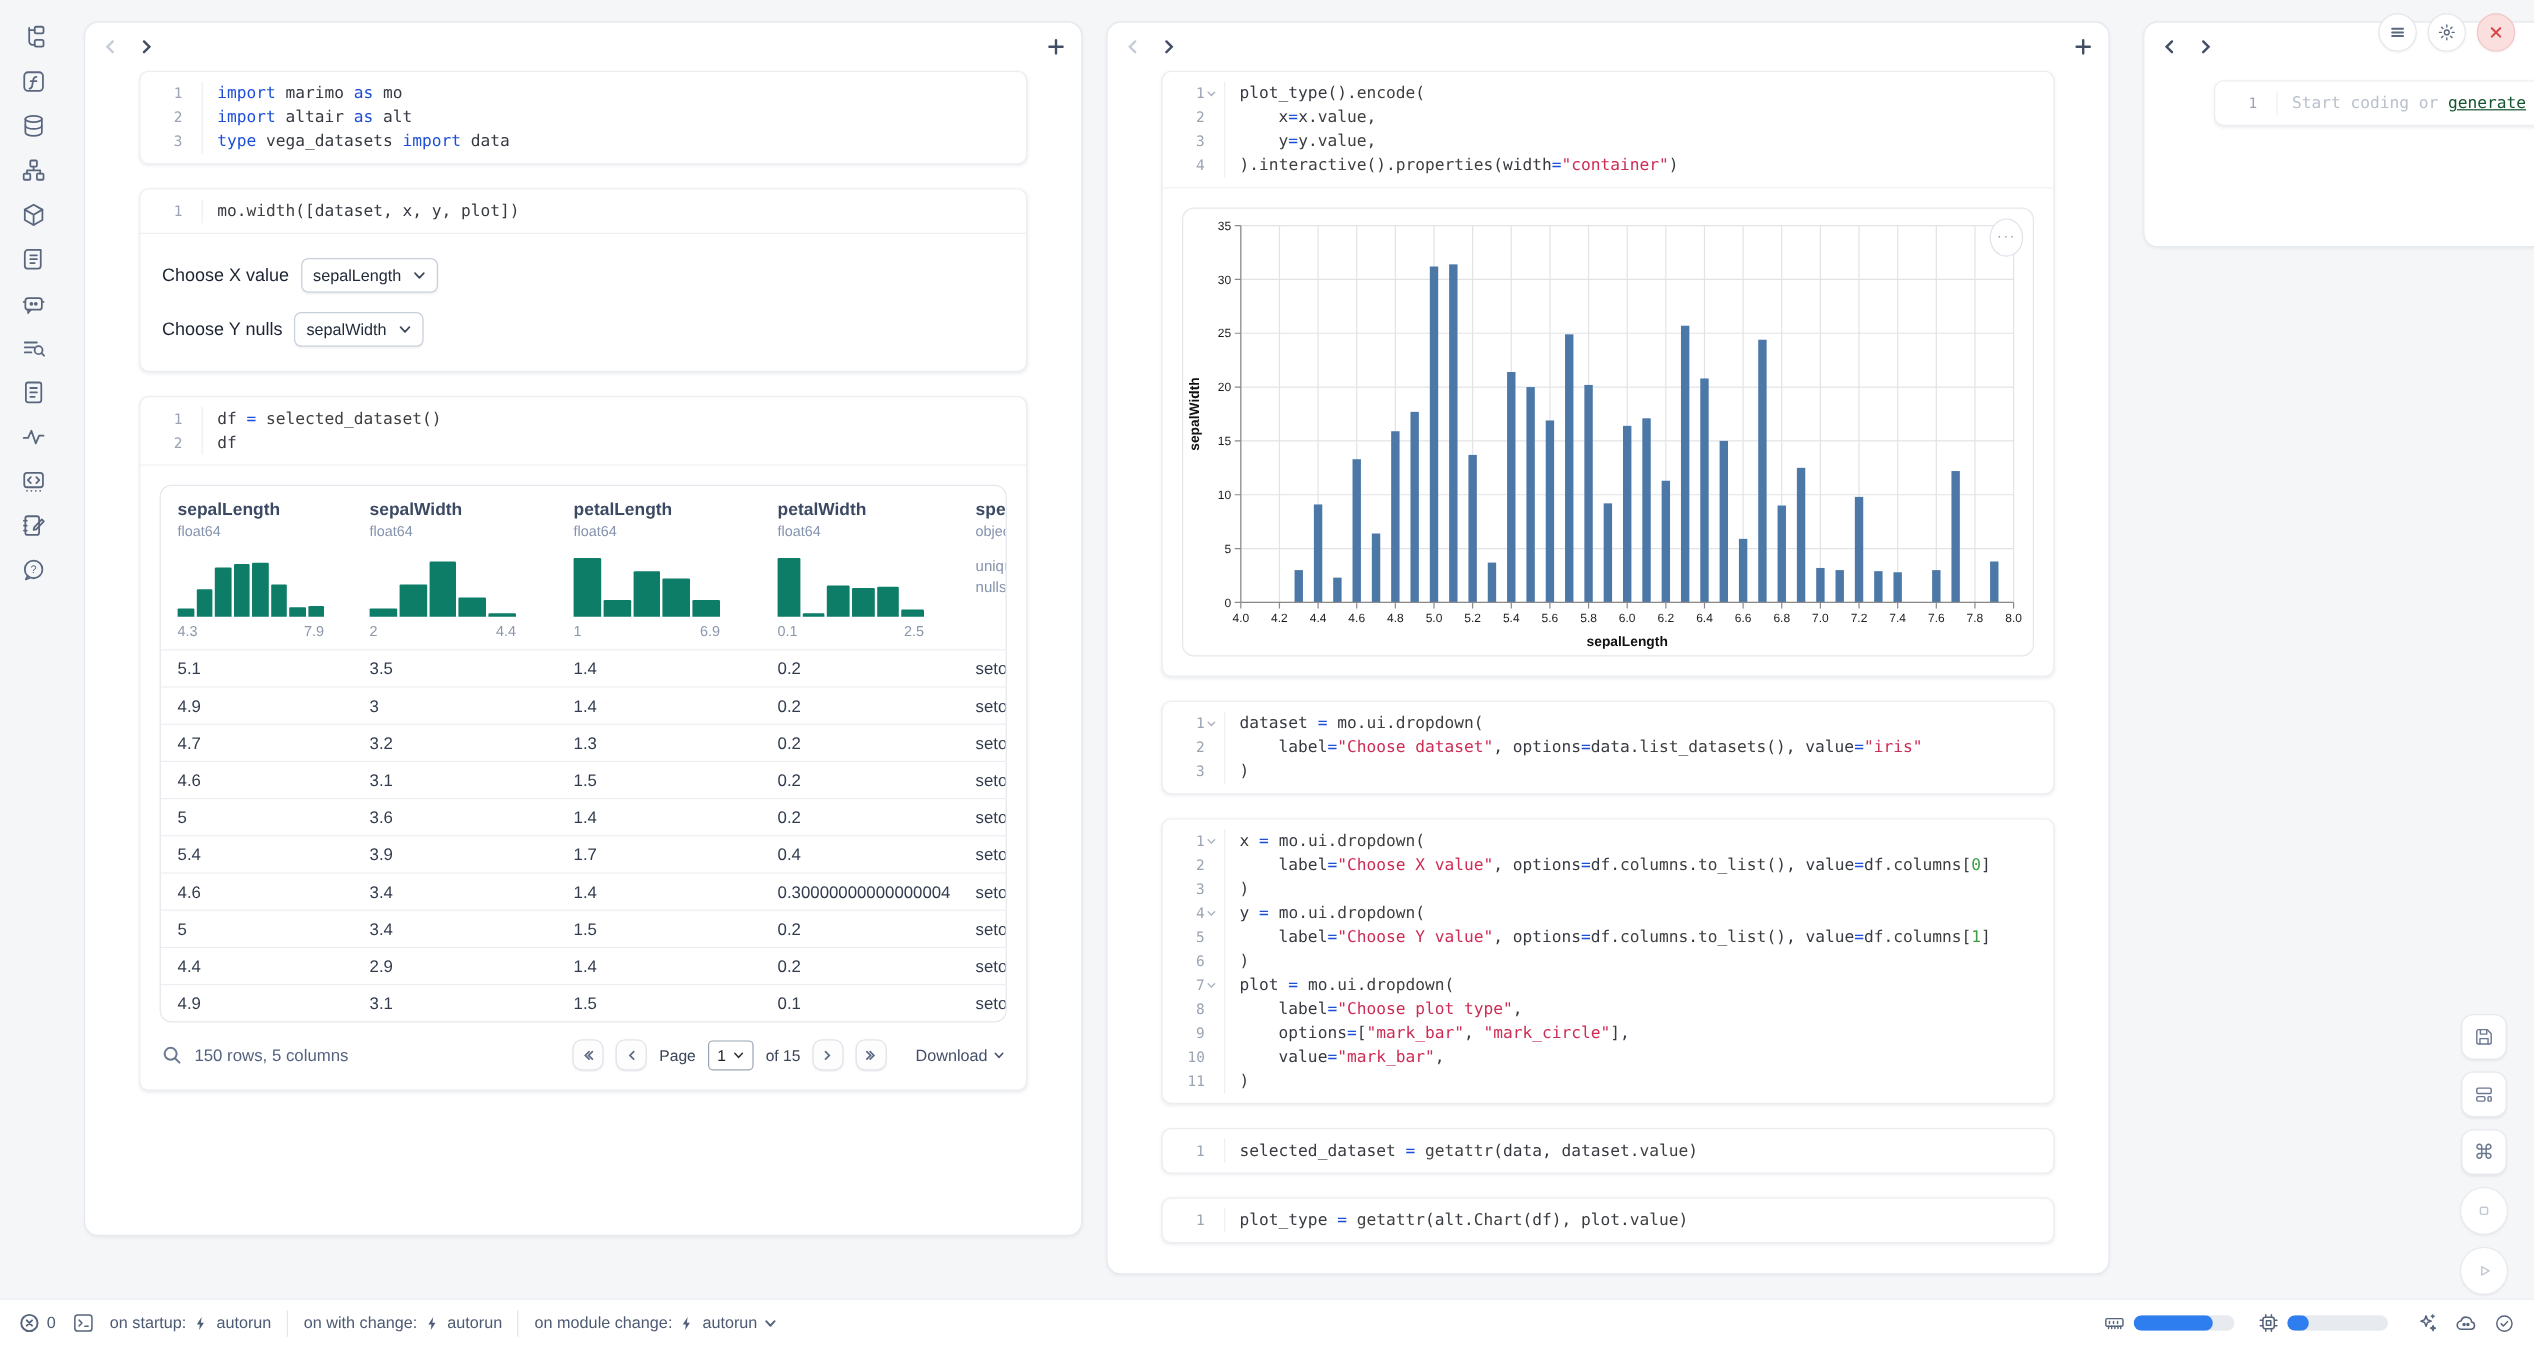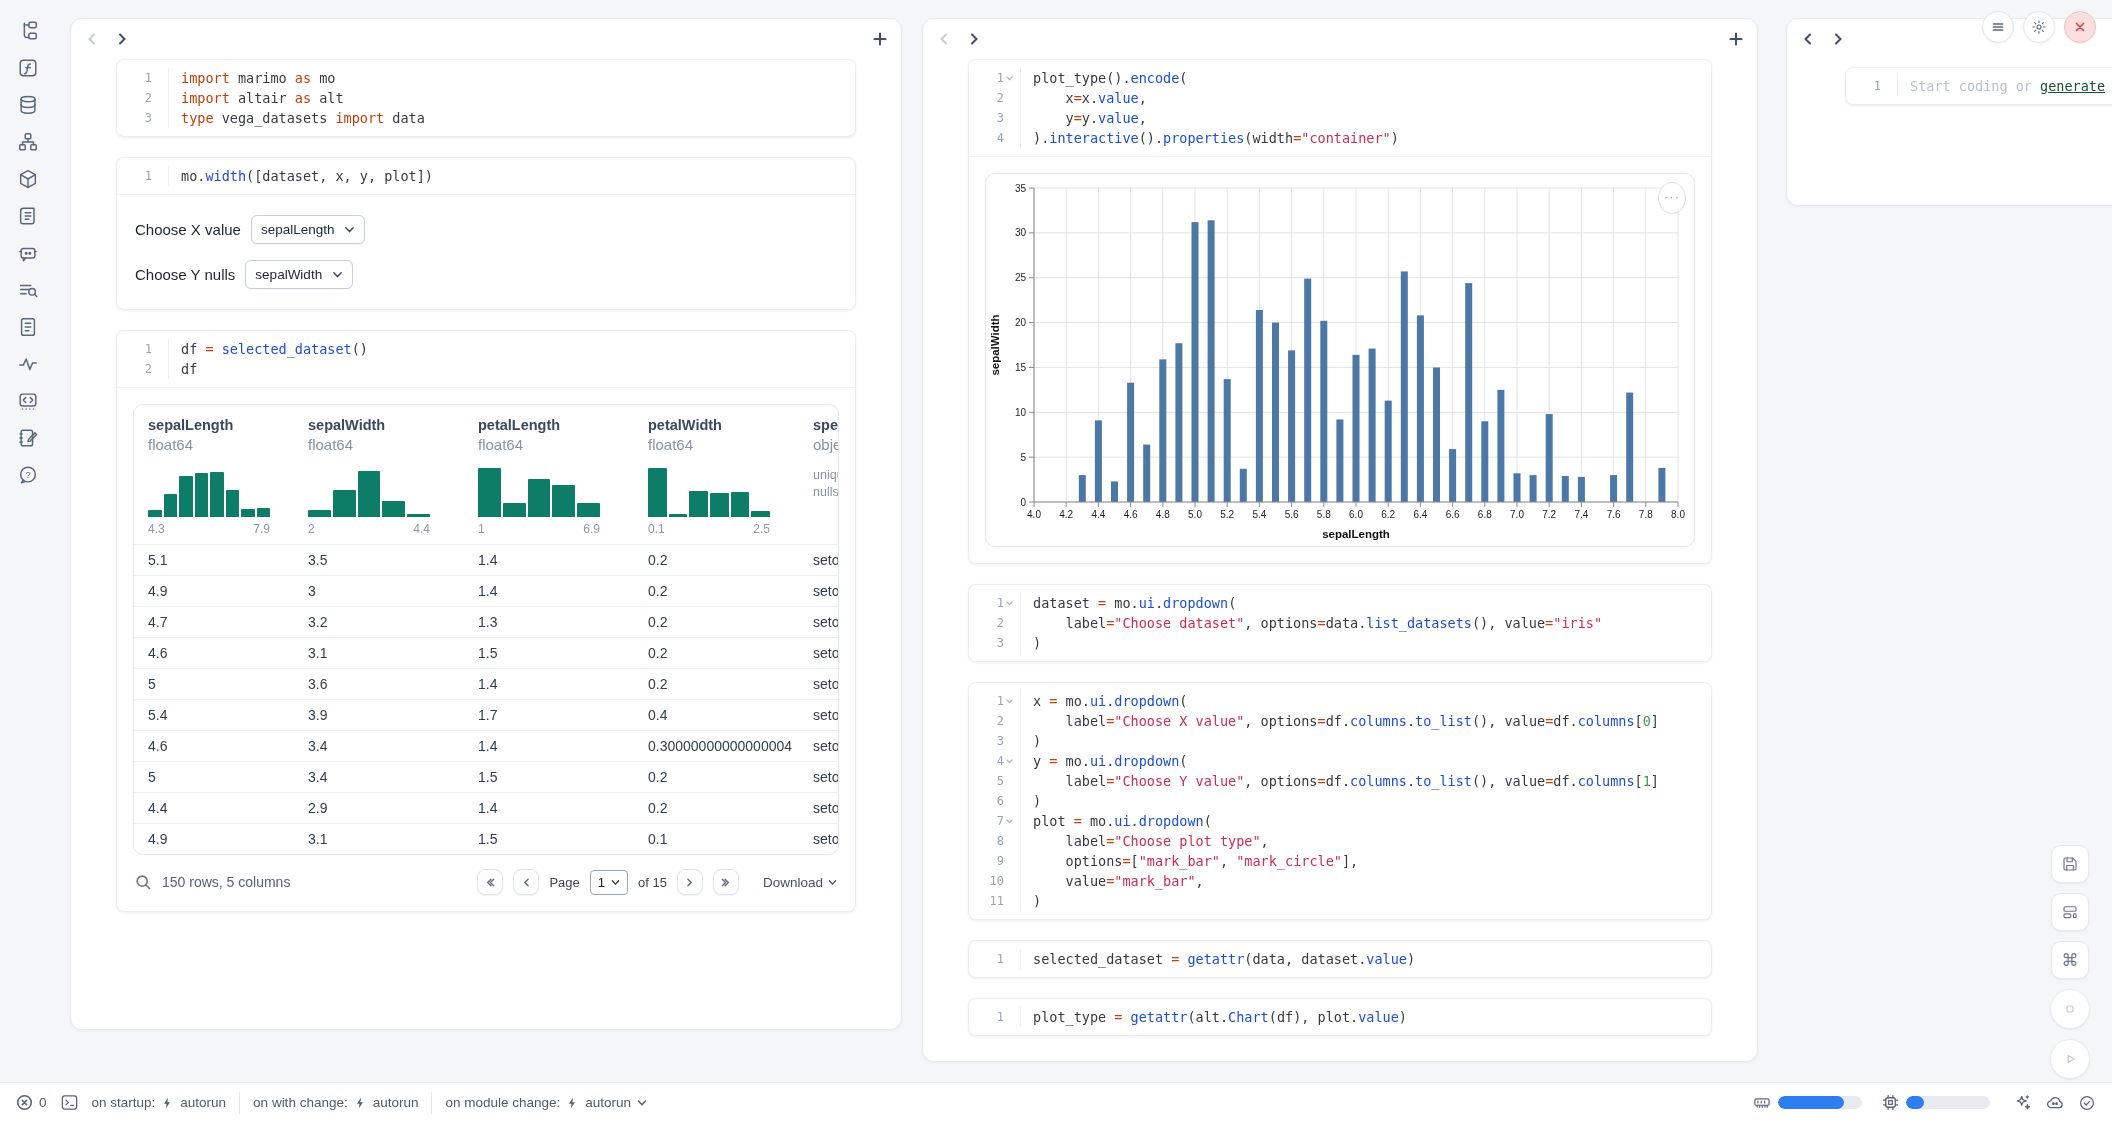--- a/index.html
+++ b/index.html
@@ -26,36 +26,36 @@
   .cells{padding:0 45px}
   .cell{background:#fff;border:1px solid #ecedf1;border-radius:8px;
         box-shadow:0 1px 3px rgba(25,39,65,.08);margin-bottom:20px}
   
   .codewrap{padding:8px 0;font-family:"DejaVu Sans Mono",monospace;font-size:13.5px;line-height:20px}
   .crow{display:flex}
   .gut{width:46px;flex:none;display:flex;align-items:center;justify-content:flex-end;
        padding-right:5px;border-right:1px solid #eceef2;color:#9aa4b2;font-size:12px}
   .gut .fold{width:11px;height:10px;display:inline-flex;align-items:center;justify-content:center}
   .cline{padding-left:12px;white-space:pre;color:#383a42}
-  .tk-k{color:#c2410c}.tk-f{color:#1d4ed8}.tk-s{color:#ce2c55}.tk-n{color:#3f9c47}
+  .tk-k{color:#1d4ed8}.tk-f{color:#404040}.tk-s{color:#ce2c55}.tk-n{color:#3f9c47}
   .out{border-top:1px solid #eef0f3;padding:16px}
   
   .drow{display:flex;align-items:center;margin:4px 0 16px 2px;font-size:15px;color:#1c2433}
   .drow:last-child{margin-bottom:4px}
   .dd{margin-left:10px;display:inline-flex;align-items:center;border:1px solid #c6cfda;border-radius:6px;
       height:27px;padding:0 9px;font-size:13.5px;color:#222b3a;background:#fff;cursor:pointer;
       box-shadow:0 1px 1px rgba(0,0,0,.04)}
   .dd .dval{margin-right:10px}
   .dd.wide{width:233px;justify-content:space-between}
   
   .tcard{border:1px solid #e4e7ec;border-radius:10px;overflow:hidden;margin-bottom:12px}
   .tgrid{display:grid;grid-template-columns:160px 170px 170px 165px 1fr}
   .th{padding:12px 0 8px 14px;overflow:hidden}
   .th .nm{font-weight:bold;color:#3c4963;font-size:14.5px;white-space:nowrap}
-  .th .ty{color:#8593ad;font-size:15px;margin-top:3px;white-space:nowrap}
+  .th .ty{color:#8593ad;font-size:12px;margin-top:3px;white-space:nowrap}
   .hist{margin-top:12px;height:52px;display:flex;align-items:flex-end;gap:2px;width:122px}
   .hist i{flex:1;display:block;border-radius:1px 1px 0 0}
   .rng{width:122px;display:flex;justify-content:space-between;color:#8a97ab;font-size:12px;margin-top:5px}
   .meta{margin-top:14px;color:#8593ad;font-size:12.5px;line-height:17px;white-space:nowrap}
   .tr{display:grid;grid-template-columns:160px 170px 170px 165px 1fr;border-top:1px solid #eceef2}
   .td{padding:7px 0 7px 14px;font-size:14px;color:#323c4e;white-space:nowrap;overflow:hidden}
   .tfoot{display:flex;align-items:center;gap:10px;color:#54627e;font-size:14px;padding:2px 2px 0 2px}
   .tfoot svg{stroke:#6b7890;fill:none;stroke-width:1.7;stroke-linecap:round}
   .pgbtn{width:26px;height:26px;border:1px solid #dfe3ea;border-radius:8px;background:#fdfdfe;cursor:pointer;
          box-shadow:0 1px 1px rgba(0,0,0,.05);color:#5c6a82;display:flex;align-items:center;justify-content:center}

